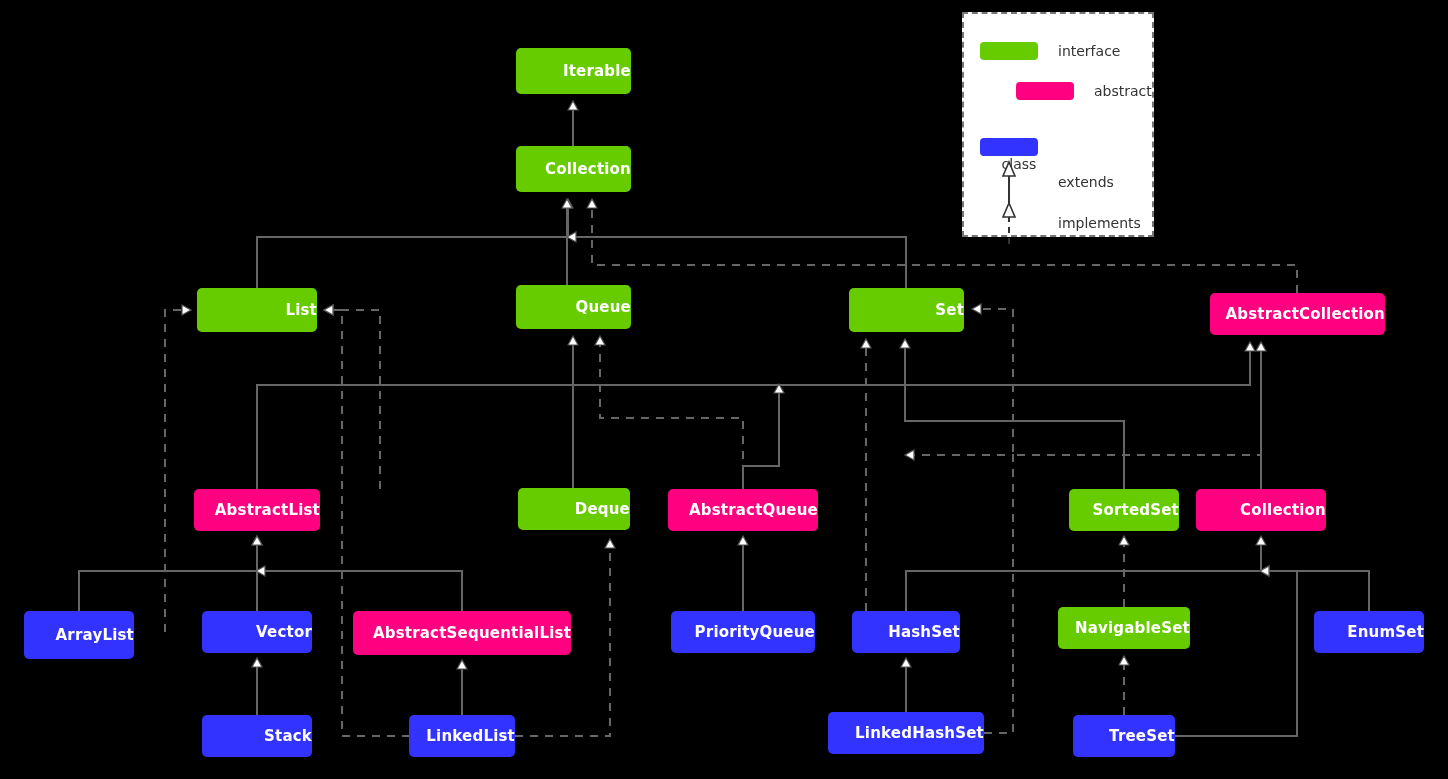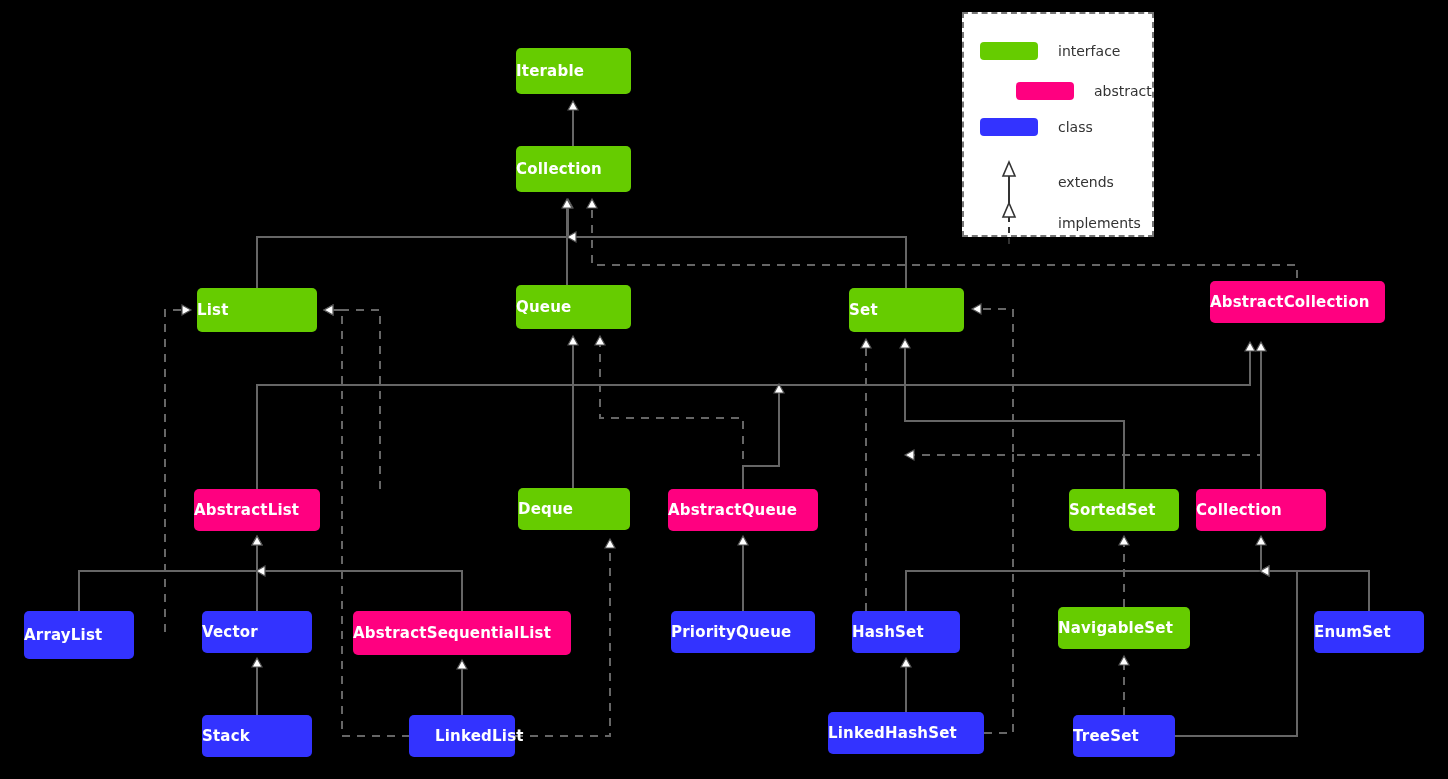--- a/index.html
+++ b/index.html
@@ -14,21 +14,21 @@
     background: #000000;
     overflow: hidden;
     font-family: "DejaVu Sans", "Liberation Sans", sans-serif;
   }
   .node {
     position: absolute;
     box-sizing: border-box;
     border-radius: 5px;
     display: flex;
     align-items: center;
-    justify-content: flex-start;
+    justify-content: flex-end;
     color: #ffffff;
     font-weight: bold;
     font-size: 15px;
     letter-spacing: 0.2px;
     white-space: nowrap;
     user-select: none;
   }
   .node.interface { background: #66cc00; }
   .node.abstract  { background: #ff0080; }
   .node.klass     { background: #3333ff; }
@@ -169,21 +169,21 @@
       </div>
       <div class="node interface" style="left: 197px; top: 288px; width: 120px; height: 44px;">
         <span>List</span>
       </div>
       <div class="node interface" style="left: 516px; top: 285px; width: 115px; height: 44px;">
         <span>Queue</span>
       </div>
       <div class="node interface" style="left: 849px; top: 288px; width: 115px; height: 44px;">
         <span>Set</span>
       </div>
-      <div class="node abstract" style="left: 1210px; top: 281px; width: 175px; height: 42px;">
+      <div class="node abstract" style="left: 1210px; top: 293px; width: 175px; height: 42px;">
         <span>AbstractCollection</span>
       </div>
       <div class="node abstract" style="left: 194px; top: 489px; width: 126px; height: 42px;">
         <span>AbstractList</span>
       </div>
       <div class="node interface" style="left: 518px; top: 488px; width: 112px; height: 42px;">
         <span>Deque</span>
       </div>
       <div class="node abstract" style="left: 668px; top: 489px; width: 150px; height: 42px;">
         <span>AbstractQueue</span>
@@ -231,21 +231,21 @@
 
   <div id="legend">
       <div class="legend-row" style="top: 28px;">
         <div class="swatch sw-interface"></div>
         <span class="legend-label">interface</span>
       </div>
       <div class="legend-row" style="top: 68px; padding-left: 36px;">
         <div class="swatch sw-abstract"></div>
         <span class="legend-label">abstract</span>
       </div>
-      <div class="legend-row" style="top: 104px;">
+      <div class="legend-row" style="top: 124px; flex-direction: column;">
         <div class="swatch sw-class"></div>
         <span class="legend-label">class</span>
       </div>
       <div class="legend-row" style="top: 145px;">
         <div class="legend-arrowbox"><svg width="58" height="46" viewBox="0 0 58 46" xmlns="http://www.w3.org/2000/svg">
             <path d="M29,44 L29,16" stroke="#333333" stroke-width="2" fill="none"></path>
             <path d="M29,3 L35,17 L23,17 z" fill="#ffffff" stroke="#333333" stroke-width="1.6"></path>
           </svg></div>
         <span class="legend-label">extends</span>
       </div>

